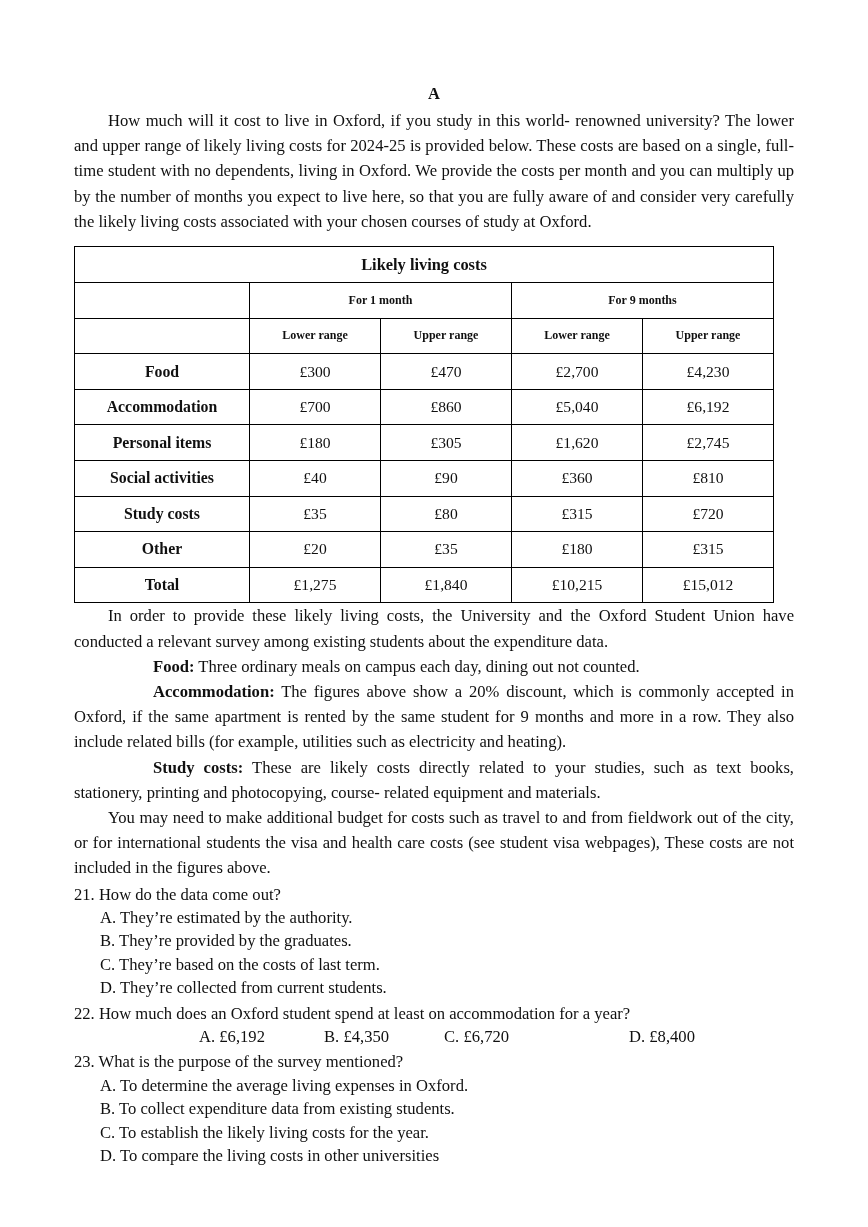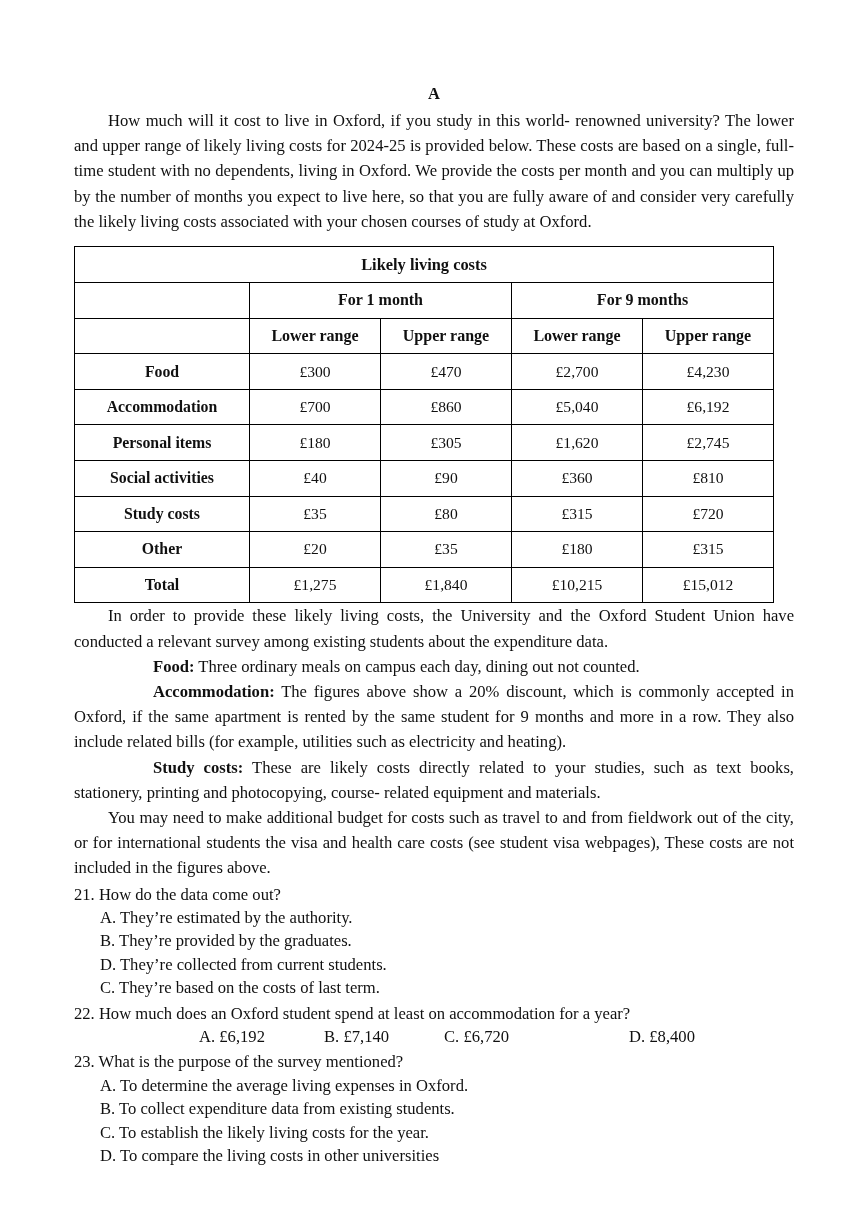--- a/index.html
+++ b/index.html
@@ -63,21 +63,21 @@
     border: 1px solid #000000;
     padding: 0 4px;
     height: 34.6px;
     text-align: center;
     vertical-align: middle;
     font-weight: normal;
     margin-left: 48px;
   }
   .cost-table .hdr {
     font-weight: bold;
-    font-size: 16px;
+    font-size: 12px;
   }
   .cost-table .rowlabel {
     font-weight: bold;
     font-size: 15.8px;
   }
   .cost-table .title-cell {
     font-weight: bold;
     font-size: 16.4px;
     height: 35px;
   }
@@ -212,29 +212,29 @@
 
     <p class="para"><span class="lead">Study costs:</span><span> These are likely costs directly related to your studies, such as text books, stationery, printing and photocopying, course- related equipment and materials.</span></p>
 
 
     <p class="para">You may need to make additional budget for costs such as travel to and from fieldwork out of the city, or for international students the visa and health care costs (see student visa webpages), These costs are not included in the figures above.</p>
 
     <div class="qblock">
       <p class="question">21. How do the data come out?</p>
       <p class="option">A. They’re estimated by the authority.</p>
       <p class="option">B. They’re provided by the graduates.</p>
+      <p class="option">C. They’re based on the costs of last term.</p>
       <p class="option">D. They’re collected from current students.</p>
-      <p class="option">C. They’re based on the costs of last term.</p>
     </div>
 
     <div class="qblock">
       <p class="question">22. How much does an Oxford student spend at least on accommodation for a year?</p>
       <div class="option-row">
         <span class="opt opt-a">A. £6,192</span>
-        <span class="opt opt-b">B. £7,140</span>
+        <span class="opt opt-b">B. £4,350</span>
         <span class="opt opt-c">C. £6,720</span>
         <span class="opt opt-d">D. £8,400</span>
       </div>
     </div>
 
     <div class="qblock">
       <p class="question">23. What is the purpose of the survey mentioned?</p>
       <p class="option">A. To determine the average living expenses in Oxford.</p>
       <p class="option">B. To collect expenditure data from existing students.</p>
       <p class="option">C. To establish the likely living costs for the year.</p>

